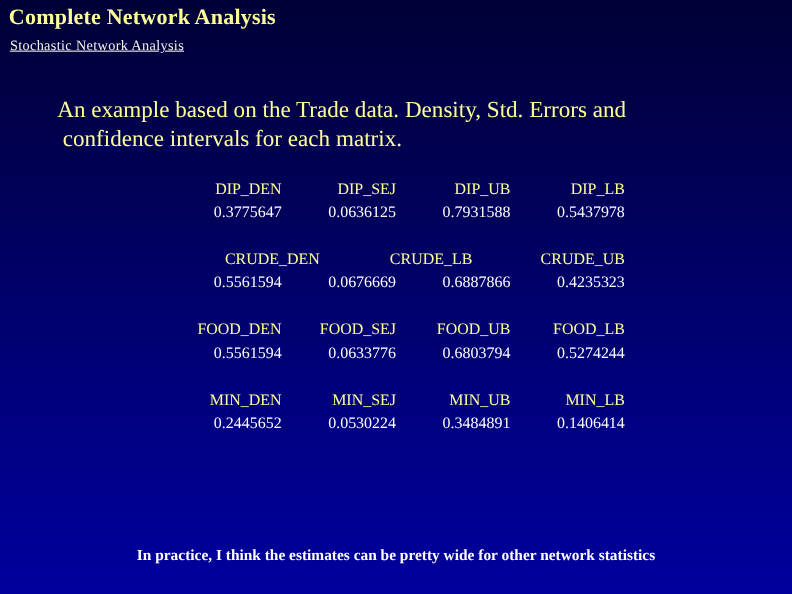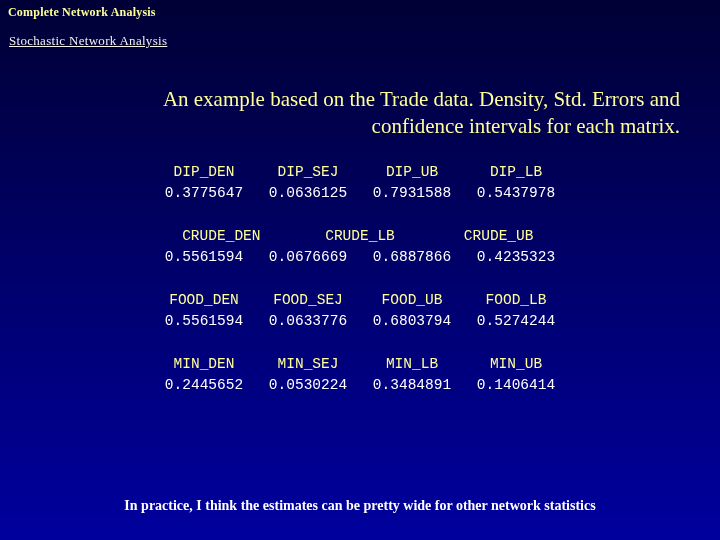--- a/index.html
+++ b/index.html
@@ -19,21 +19,21 @@
     background: linear-gradient(to bottom, #000036 0%, #000055 30%, #000078 62%, #00009e 100%);
     overflow: hidden;
   }
 
   
   #title {
     position: absolute;
     left: 8px;
     top: 5px;
     font-family: "Liberation Serif", serif;
-    font-size: 12px;
+    font-size: 20px;
     font-weight: bold;
     color: #ffff99;
     letter-spacing: 0.2px;
     white-space: nowrap;
   }
   #subtitle {
     position: absolute;
     left: 9px;
     top: 33px;
     font-family: "Liberation Serif", serif;
@@ -48,21 +48,20 @@
   
   #lead {
     position: absolute;
     left: 52px;
     top: 86px;
     width: 628px;
     font-family: "Liberation Serif", serif;
     font-size: 21px;
     line-height: 27px;
     color: #ffff99;
-    text-align: right;
   }
   #lead .l2 {
     display: block;
     padding-left: 5px;
   }
 
   
   #data-block {
     position: absolute;
     left: 152px;
@@ -77,21 +76,22 @@
   .matrix-row:last-child {
     margin-bottom: 0;
   }
   .line {
     display: flex;
     white-space: pre;
     line-height: 21px;
   }
   .cell {
     flex: 1 1 0;
-    text-align: center;
+    text-align: right;
+    font-family: Liberation Serif, serif;
   }
   .hdr .cell {
     color: #ffff99;
   }
   .val .cell {
     color: #ffffff;
   }
 
   
   #footer {
@@ -128,20 +128,20 @@
       </div>
       <div class="matrix-row">
         <div class="line hdr"><span class="cell">CRUDE_DEN</span><span class="cell">CRUDE_LB</span><span class="cell">CRUDE_UB</span></div>
         <div class="line val"><span class="cell">0.5561594</span><span class="cell">0.0676669</span><span class="cell">0.6887866</span><span class="cell">0.4235323</span></div>
       </div>
       <div class="matrix-row">
         <div class="line hdr"><span class="cell">FOOD_DEN</span><span class="cell">FOOD_SEJ</span><span class="cell">FOOD_UB</span><span class="cell">FOOD_LB</span></div>
         <div class="line val"><span class="cell">0.5561594</span><span class="cell">0.0633776</span><span class="cell">0.6803794</span><span class="cell">0.5274244</span></div>
       </div>
       <div class="matrix-row">
-        <div class="line hdr"><span class="cell">MIN_DEN</span><span class="cell">MIN_SEJ</span><span class="cell">MIN_LB</span><span class="cell">MIN_UB</span></div>
+        <div class="line hdr"><span class="cell">MIN_DEN</span><span class="cell">MIN_SEJ</span><span class="cell">MIN_UB</span><span class="cell">MIN_LB</span></div>
         <div class="line val"><span class="cell">0.2445652</span><span class="cell">0.0530224</span><span class="cell">0.3484891</span><span class="cell">0.1406414</span></div>
       </div>
     </div>
 
   <div id="footer">In practice, I think the estimates can be pretty wide for other network statistics</div>
 
 </div>
 
 </body></html>

